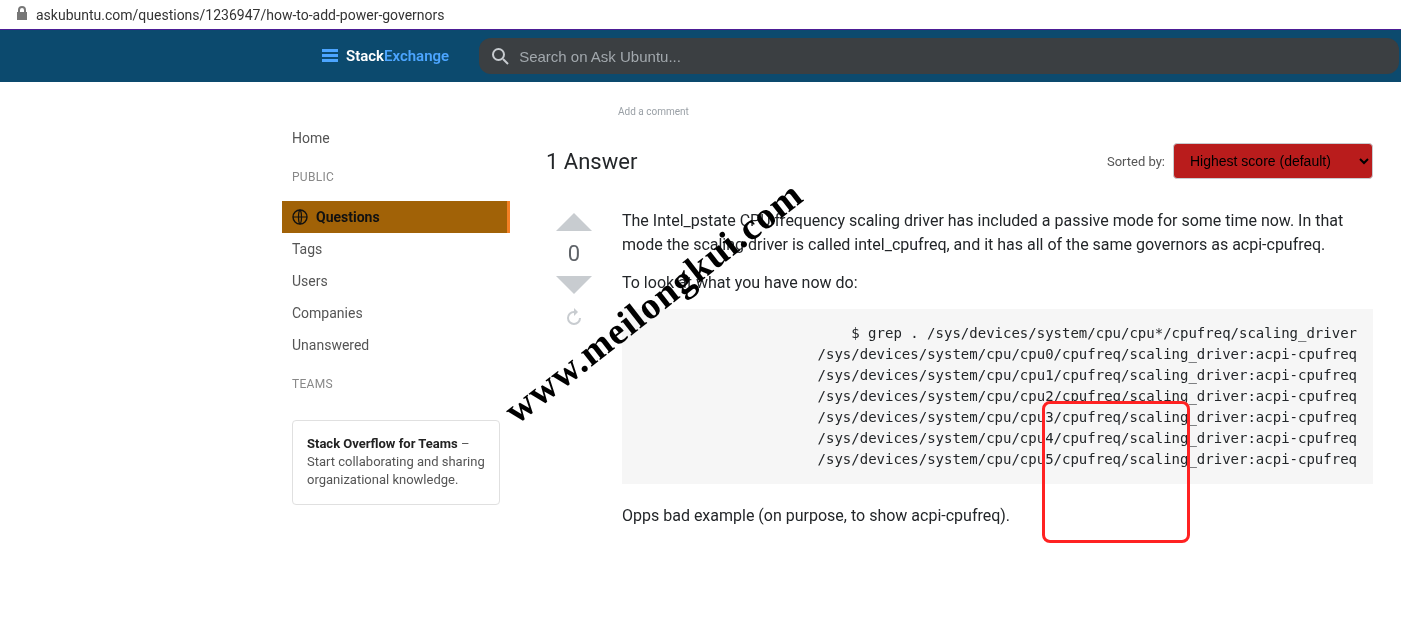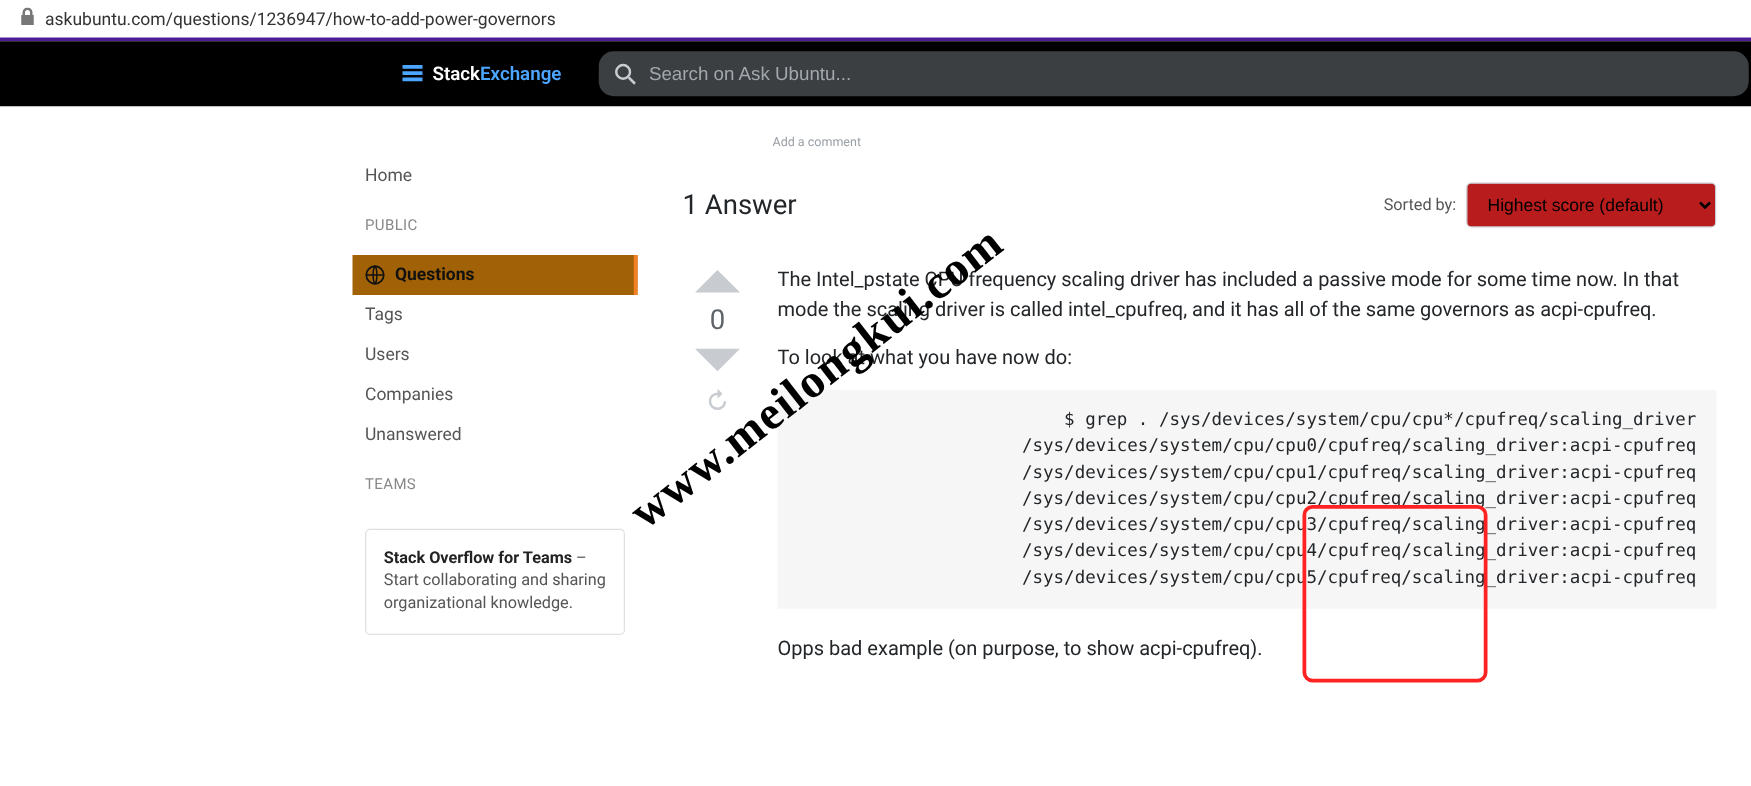--- a/index.html
+++ b/index.html
@@ -1,19 +1,19 @@
 <!DOCTYPE html>
 <html><head>
 <meta charset="utf-8">
 <style>
 * { margin: 0; padding: 0; box-sizing: border-box; }
 body { font-family: -apple-system, BlinkMacSystemFont, "Segoe UI", Roboto, sans-serif; background: #fff; width: 1401px; height: 629px; overflow: hidden; position: relative; }
-.url-bar { background: #fff; padding: 6px 16px; border-bottom: 3px solid #4c1d95; color: #333; font-size: 14px; }
+.url-bar { background: #fff; padding: 6px 16px; border-bottom: 1px solid #4c1d95; color: #333; font-size: 14px; }
 .url-bar .lock { display: inline-block; margin-right: 8px; color: #666; }
-.top-bar { background: #000000; height: 52px; display: flex; align-items: center; padding: 0 0 0 320px; }
+.top-bar { background: #0c4a6e; height: 52px; display: flex; align-items: center; padding: 0 0 0 320px; }
 .brand { display: flex; align-items: center; margin-right: 30px; }
 .brand-icon { color: #4ca5ff; margin-right: 6px; }
 .brand-text { color: #fff; font-weight: 600; font-size: 15px; }
 .brand-text .ex { color: #4ca5ff; }
 .search-wrap { display: flex; align-items: center; background: #3b3f42; border-radius: 12px; padding: 0 12px; height: 36px; flex: 1; max-width: 920px; }
 .search-wrap .s-icon { color: #c8ccd0; margin-right: 10px; }
 .search-input { background: transparent; border: none; outline: none; color: #c8ccd0; font-size: 15px; width: 100%; }
 .search-input::placeholder { color: #a2a8ad; }
 .main { display: flex; }
 .sidebar { width: 260px; padding: 40px 0 0 32px; margin-left: 250px; }

